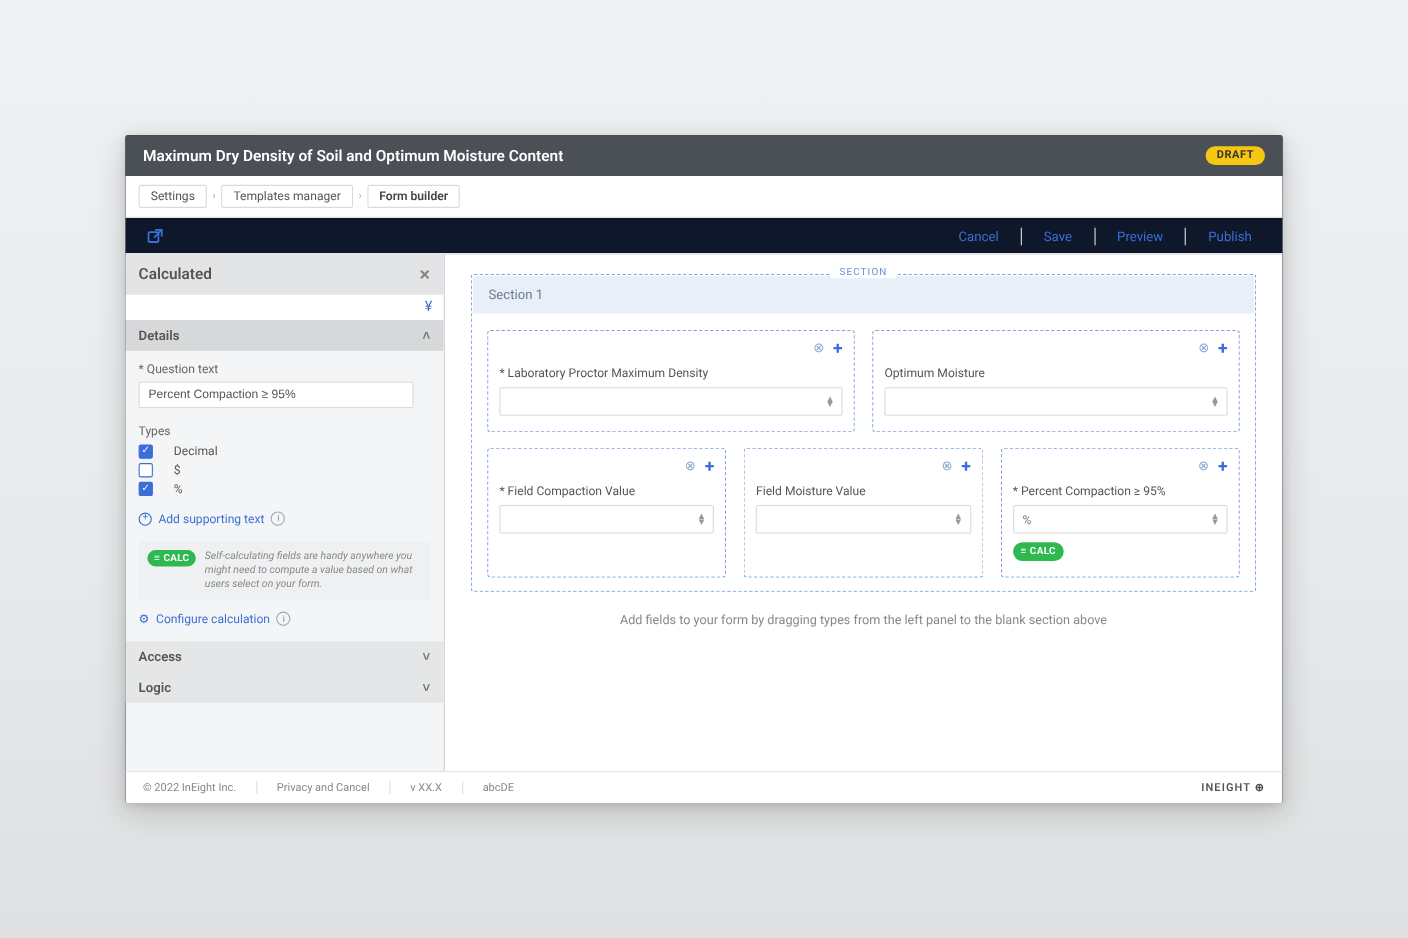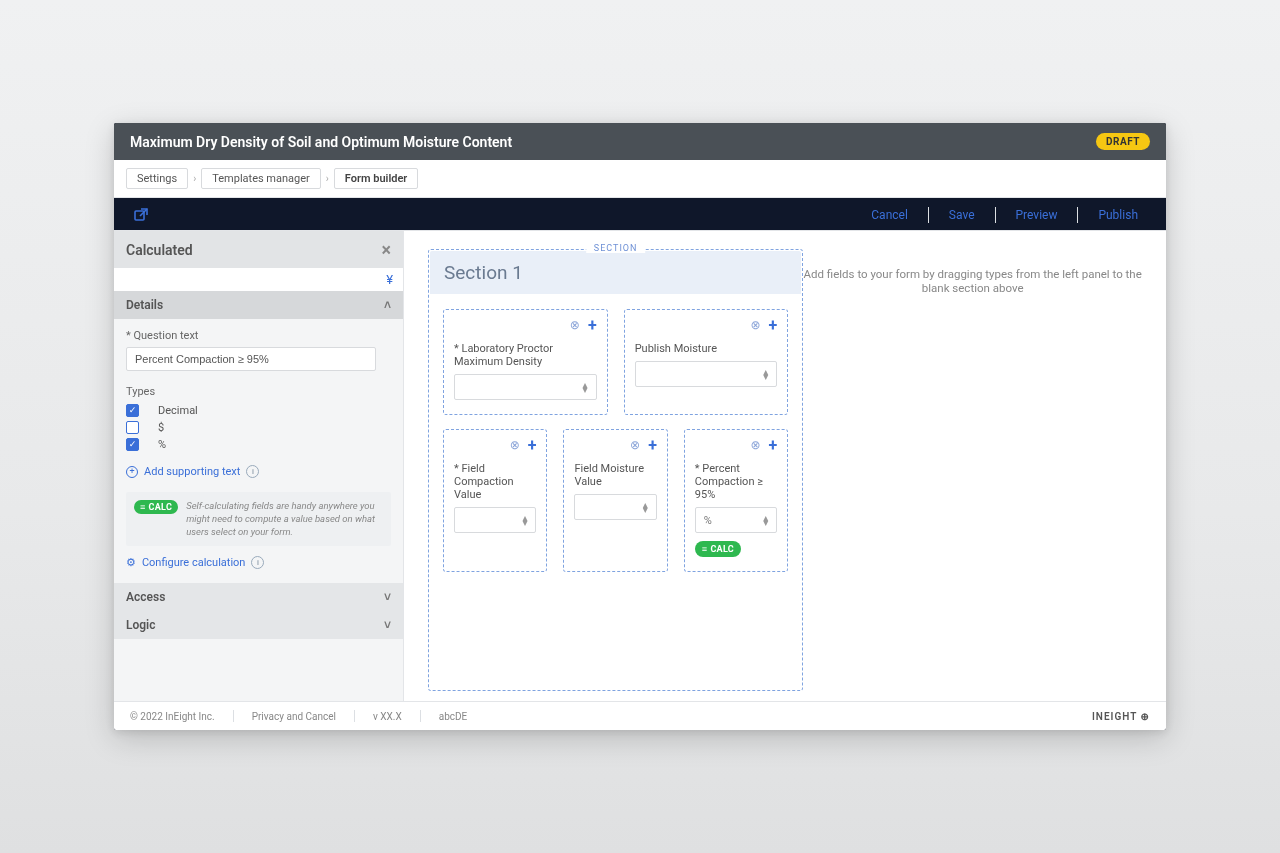--- a/index.html
+++ b/index.html
@@ -174,35 +174,36 @@
 .config-link {
   display: flex; align-items: center; gap: 6px;
   color: #3a6fd8; font-size: 11px; margin-top: 10px; cursor: pointer;
 }
 .gear { font-size: 11px; color: #3a6fd8; }
 .canvas {
   flex: 1;
   padding: 18px 24px 10px 24px;
   background: #fff;
   display: flex;
+  flex-direction: column;
 }
 .section-wrap {
   border: 1px dashed #7fa3e0;
   border-radius: 3px;
   position: relative;
   padding-bottom: 12px;
 }
 .section-tag {
   position: absolute; top: -7px; left: 50%; transform: translateX(-50%);
   background: #fff; color: #6f91d6; font-size: 9px; letter-spacing: 1px; padding: 0 8px;
 }
 .section-head {
   background: #e9eff8;
   padding: 10px 14px;
-  font-size: 19px;
+  font-size: 12px;
   color: #6a7a90;
   margin: 1px;
   border-radius: 2px 2px 0 0;
 }
 .card-row {
   display: flex;
   gap: 16px;
   padding: 14px 14px 0 14px;
 }
 .card {
@@ -376,21 +377,21 @@
             <div class="field-label">* Laboratory Proctor Maximum Density</div>
             <div class="field-input">
               <span class="stepper">▴<br>▾</span>
             </div>
           </div>
           <div class="card">
             <div class="card-tools">
               <span class="tool-del">⊗</span>
               <span class="tool-add">+</span>
             </div>
-            <div class="field-label">Publish Moisture</div>
+            <div class="field-label">Optimum Moisture</div>
             <div class="field-input">
               <span class="stepper">▴<br>▾</span>
             </div>
           </div>
         </div>
 
         <div class="card-row">
           <div class="card">
             <div class="card-tools">
               <span class="tool-del">⊗</span>

